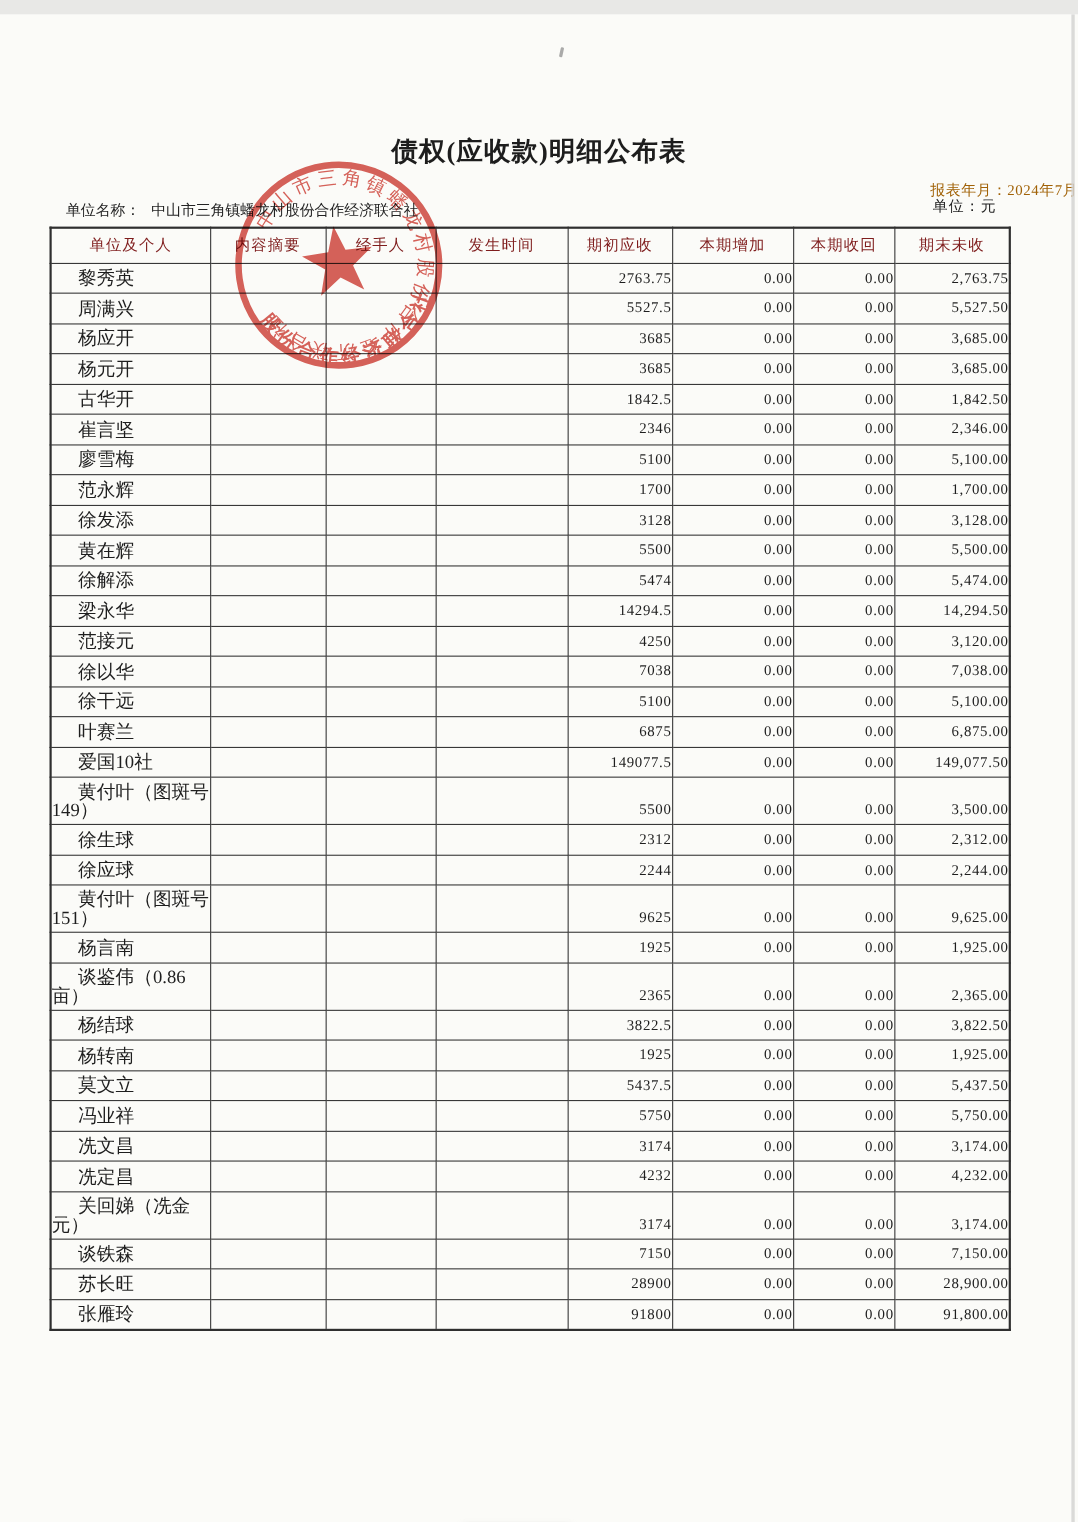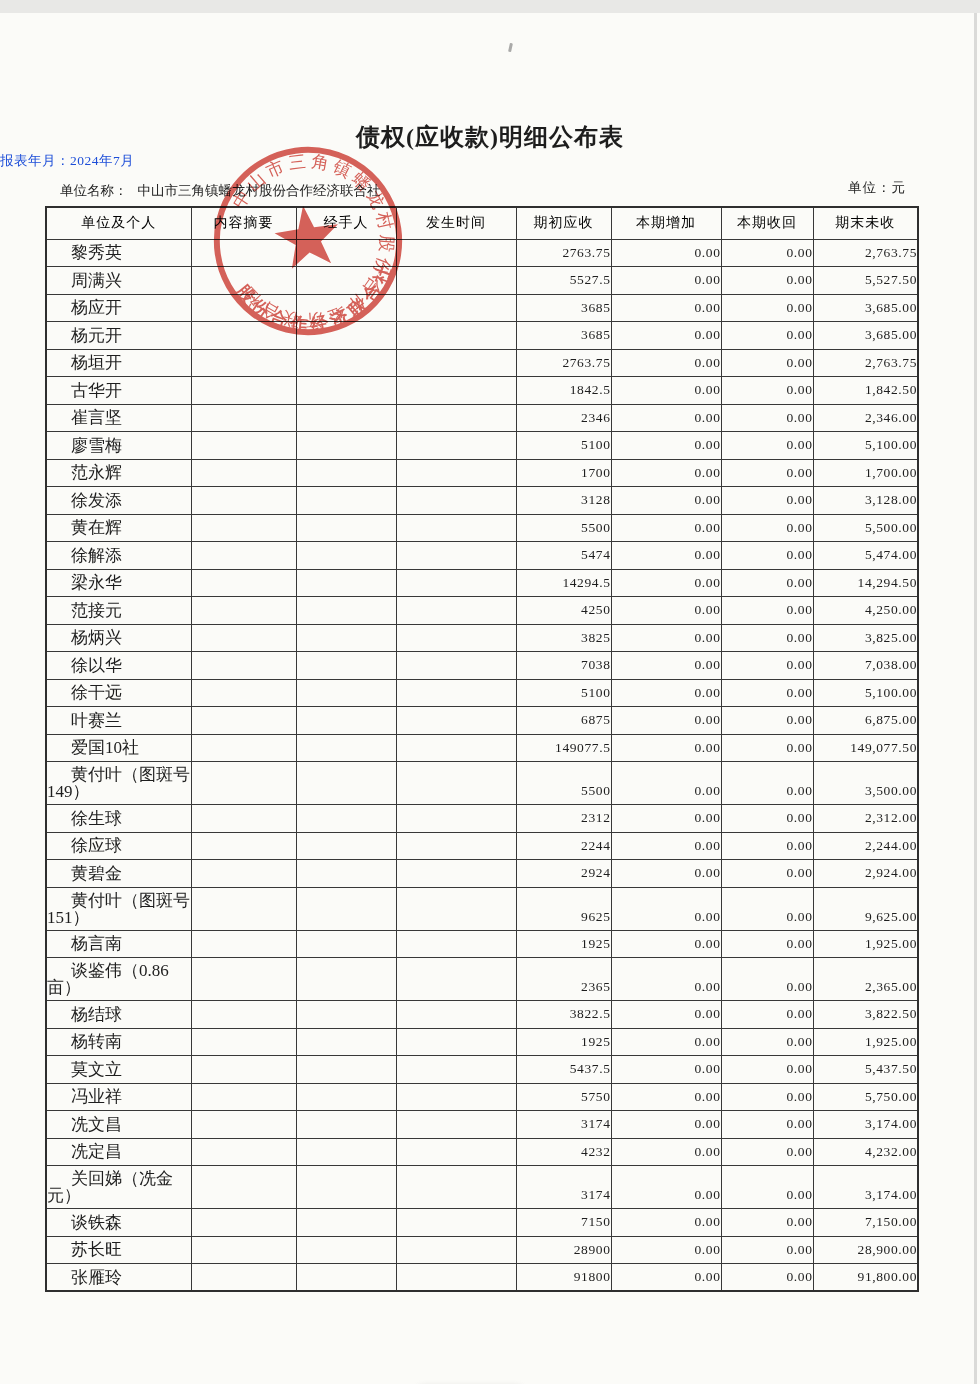--- a/index.html
+++ b/index.html
@@ -6,39 +6,39 @@
   .page{
     position:relative;width:980px;height:1384px;margin:13px auto;
     background:#fbfbf8;overflow:hidden;
     font-family:"Liberation Serif","DejaVu Serif",serif;color:#232323;
   }
   .title{
     position:absolute;top:92px;left:0;right:0;text-align:center;
     font-size:24px;font-weight:bold;letter-spacing:1px;color:#1d1d1d;
   }
   .subtitle{
-    position:absolute;top:139px;left:0;right:0;text-align:left;
-    font-size:13.5px;color:#1d4ed8;letter-spacing:0.5px;
+    position:absolute;top:151px;left:0;right:0;text-align:right;
+    font-size:13.5px;color:#a16207;letter-spacing:0.5px;
   }
   .meta-left{position:absolute;top:169px;left:60px;font-size:13.5px;}
   .meta-left .val{margin-left:10px;}
   .meta-right{position:absolute;top:166px;right:74px;font-size:13.5px;letter-spacing:1px;}
   table.sheet{
     position:absolute;top:193px;left:45px;width:872px;
     border-collapse:collapse;table-layout:fixed;
     border:2.5px solid #2f2f2f;
   }
   table.sheet th,table.sheet td{
     border:1.5px solid #383838;
     border-top-width:1.8px;border-bottom-width:1.8px;
     padding:0;overflow:hidden;
   }
   table.sheet thead tr{height:32px;}
   table.sheet thead th{
-    font-size:14px;font-weight:normal;text-align:center;color:#000000;
+    font-size:14px;font-weight:normal;text-align:center;color:#7f1d1d;
     letter-spacing:1px;
   }
   table.sheet tbody tr{height:27.5px;}
   table.sheet tbody tr.tall{height:43px;}
   td.name{
     font-size:17px;line-height:17px;text-indent:24px;
     white-space:pre-line;vertical-align:middle;padding-right:3px;color:#1e1e1e;
   }
   td.num{
     font-size:13.5px;text-align:right;padding-right:7px;
@@ -129,30 +129,20 @@
       <td class="name">杨元开</td>
       <td class="blank"></td>
       <td class="blank"></td>
       <td class="blank"></td>
       <td class="num">3685</td>
       <td class="num">0.00</td>
       <td class="num">0.00</td>
       <td class="num">3,685.00</td>
     </tr>
         <tr>
-      <td class="name">杨垣开</td>
-      <td class="blank"></td>
-      <td class="blank"></td>
-      <td class="blank"></td>
-      <td class="num">2763.75</td>
-      <td class="num">0.00</td>
-      <td class="num">0.00</td>
-      <td class="num">2,763.75</td>
-    </tr>
-        <tr>
       <td class="name">古华开</td>
       <td class="blank"></td>
       <td class="blank"></td>
       <td class="blank"></td>
       <td class="num">1842.5</td>
       <td class="num">0.00</td>
       <td class="num">0.00</td>
       <td class="num">1,842.50</td>
     </tr>
         <tr>
@@ -226,31 +216,21 @@
       <td class="num">14,294.50</td>
     </tr>
         <tr>
       <td class="name">范接元</td>
       <td class="blank"></td>
       <td class="blank"></td>
       <td class="blank"></td>
       <td class="num">4250</td>
       <td class="num">0.00</td>
       <td class="num">0.00</td>
-      <td class="num">4,250.00</td>
-    </tr>
-        <tr>
-      <td class="name">杨炳兴</td>
-      <td class="blank"></td>
-      <td class="blank"></td>
-      <td class="blank"></td>
-      <td class="num">3825</td>
-      <td class="num">0.00</td>
-      <td class="num">0.00</td>
-      <td class="num">3,825.00</td>
+      <td class="num">3,120.00</td>
     </tr>
         <tr>
       <td class="name">徐以华</td>
       <td class="blank"></td>
       <td class="blank"></td>
       <td class="blank"></td>
       <td class="num">7038</td>
       <td class="num">0.00</td>
       <td class="num">0.00</td>
       <td class="num">7,038.00</td>
@@ -308,30 +288,20 @@
     </tr>
         <tr>
       <td class="name">徐应球</td>
       <td class="blank"></td>
       <td class="blank"></td>
       <td class="blank"></td>
       <td class="num">2244</td>
       <td class="num">0.00</td>
       <td class="num">0.00</td>
       <td class="num">2,244.00</td>
-    </tr>
-        <tr>
-      <td class="name">黄碧金</td>
-      <td class="blank"></td>
-      <td class="blank"></td>
-      <td class="blank"></td>
-      <td class="num">2924</td>
-      <td class="num">0.00</td>
-      <td class="num">0.00</td>
-      <td class="num">2,924.00</td>
     </tr>
         <tr class="tall">
       <td class="name">黄付叶（图斑号
 151）</td>
       <td class="blank"></td>
       <td class="blank"></td>
       <td class="blank"></td>
       <td class="num">9625</td>
       <td class="num">0.00</td>
       <td class="num">0.00</td>

